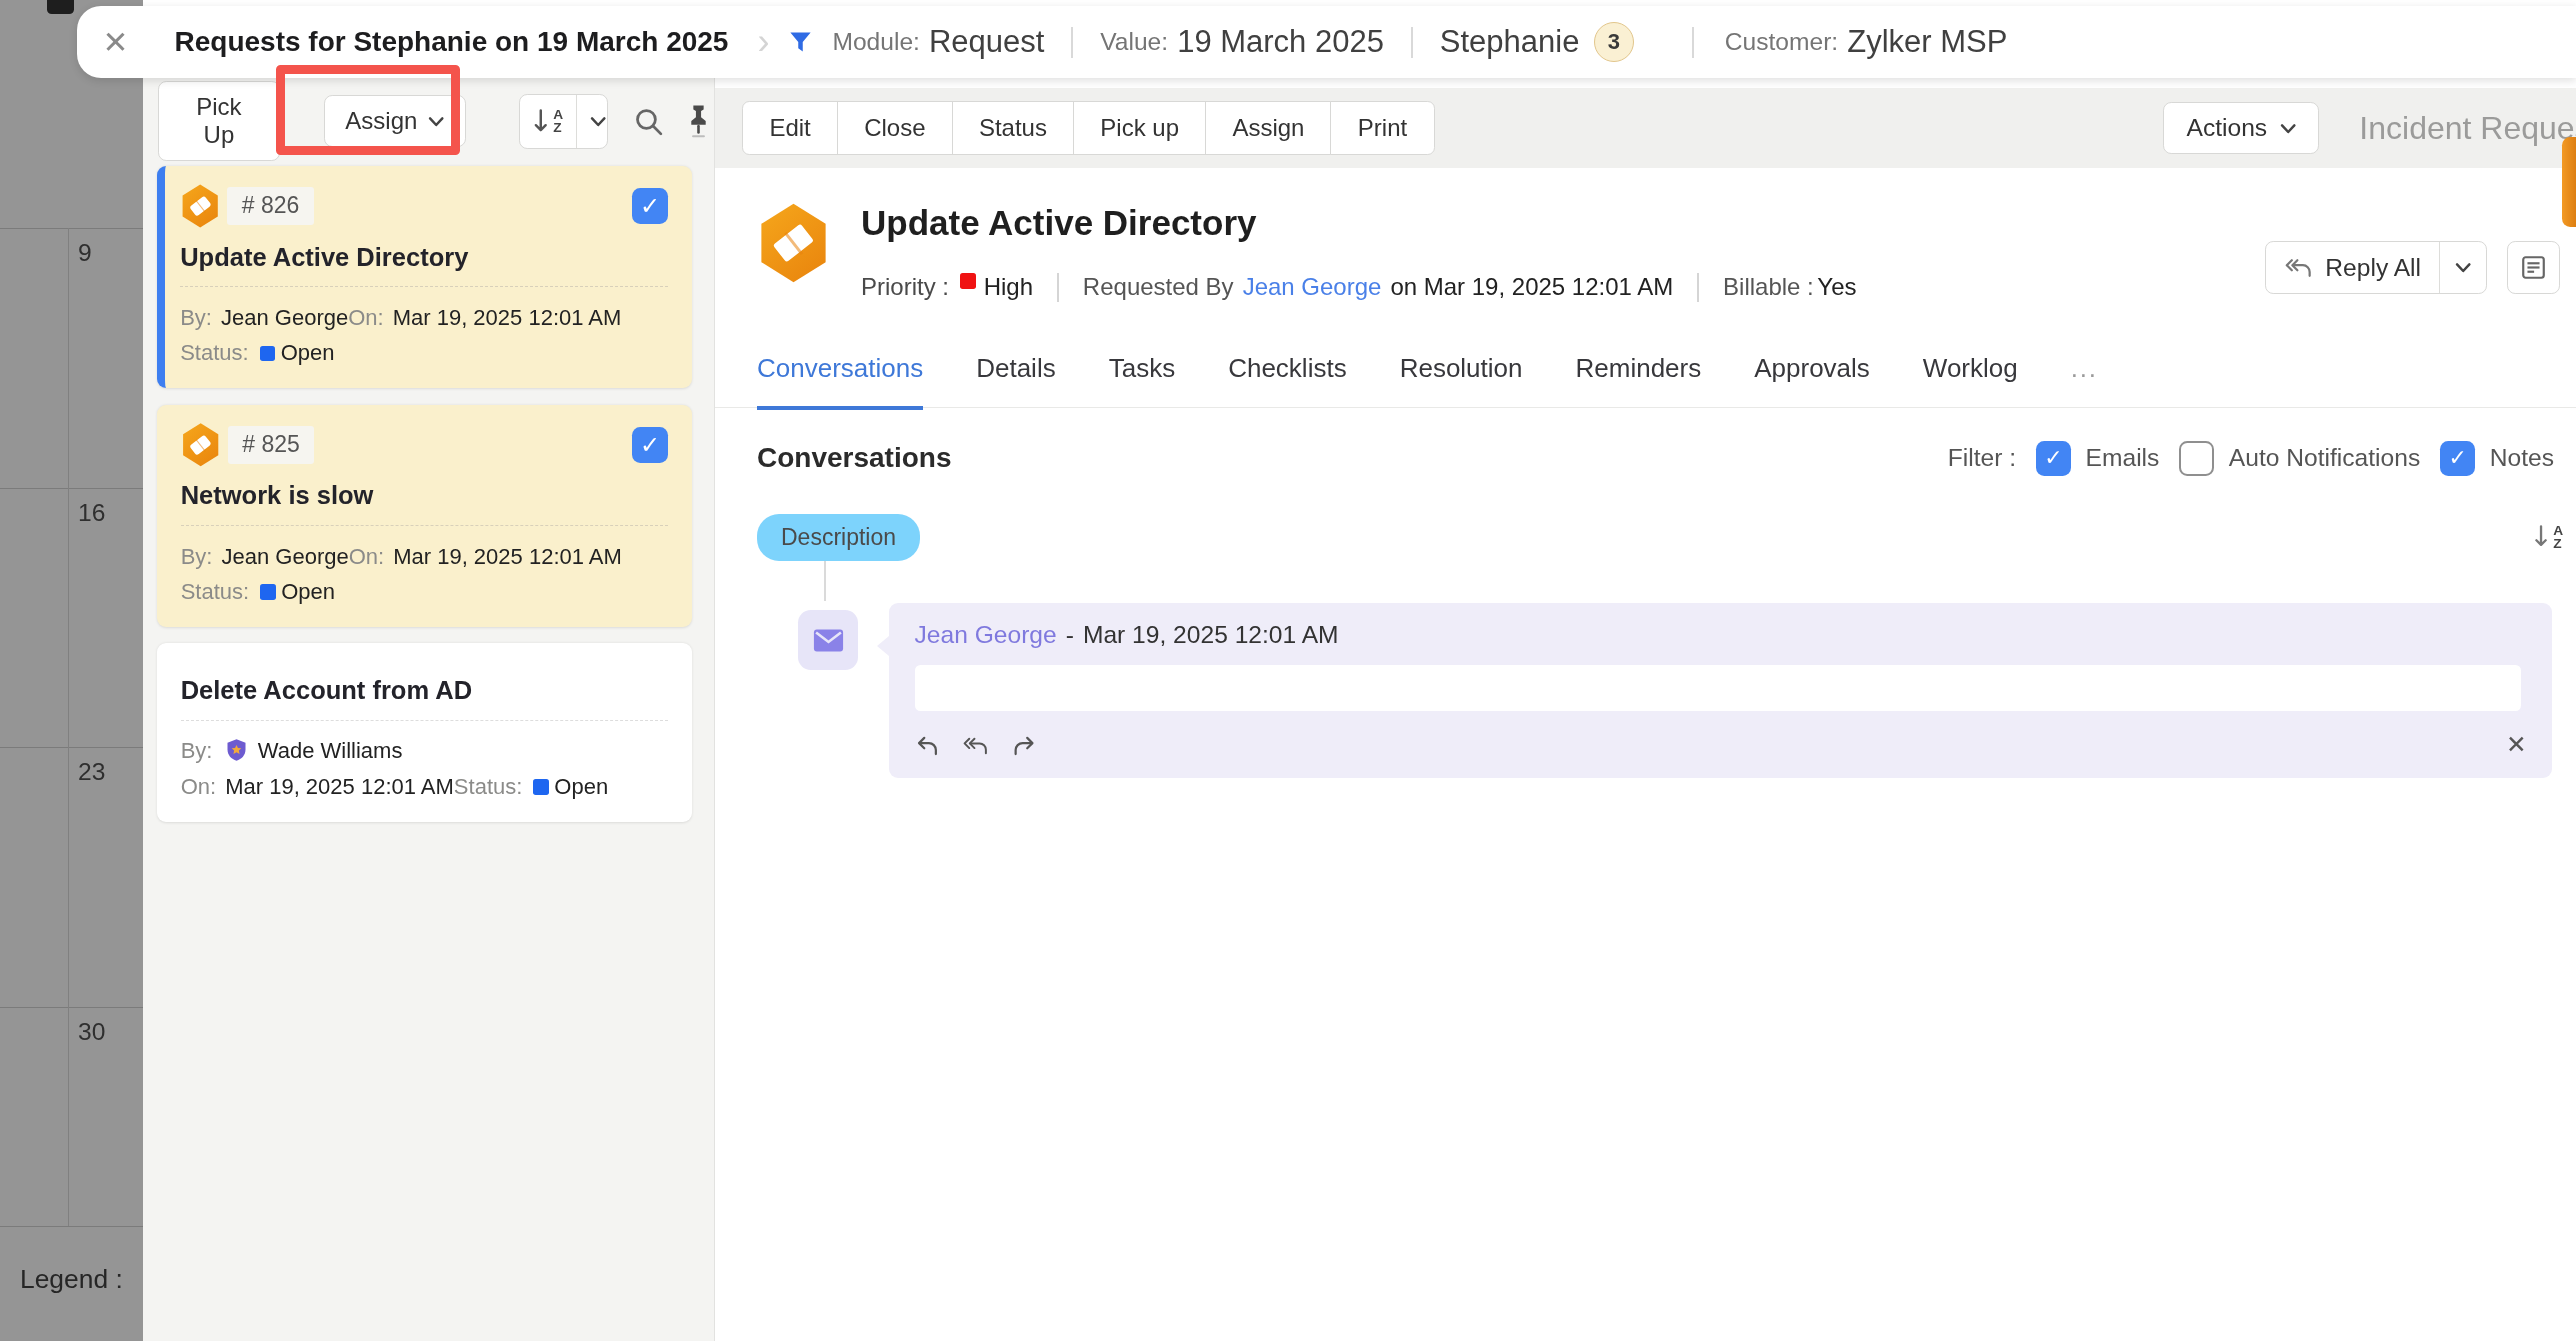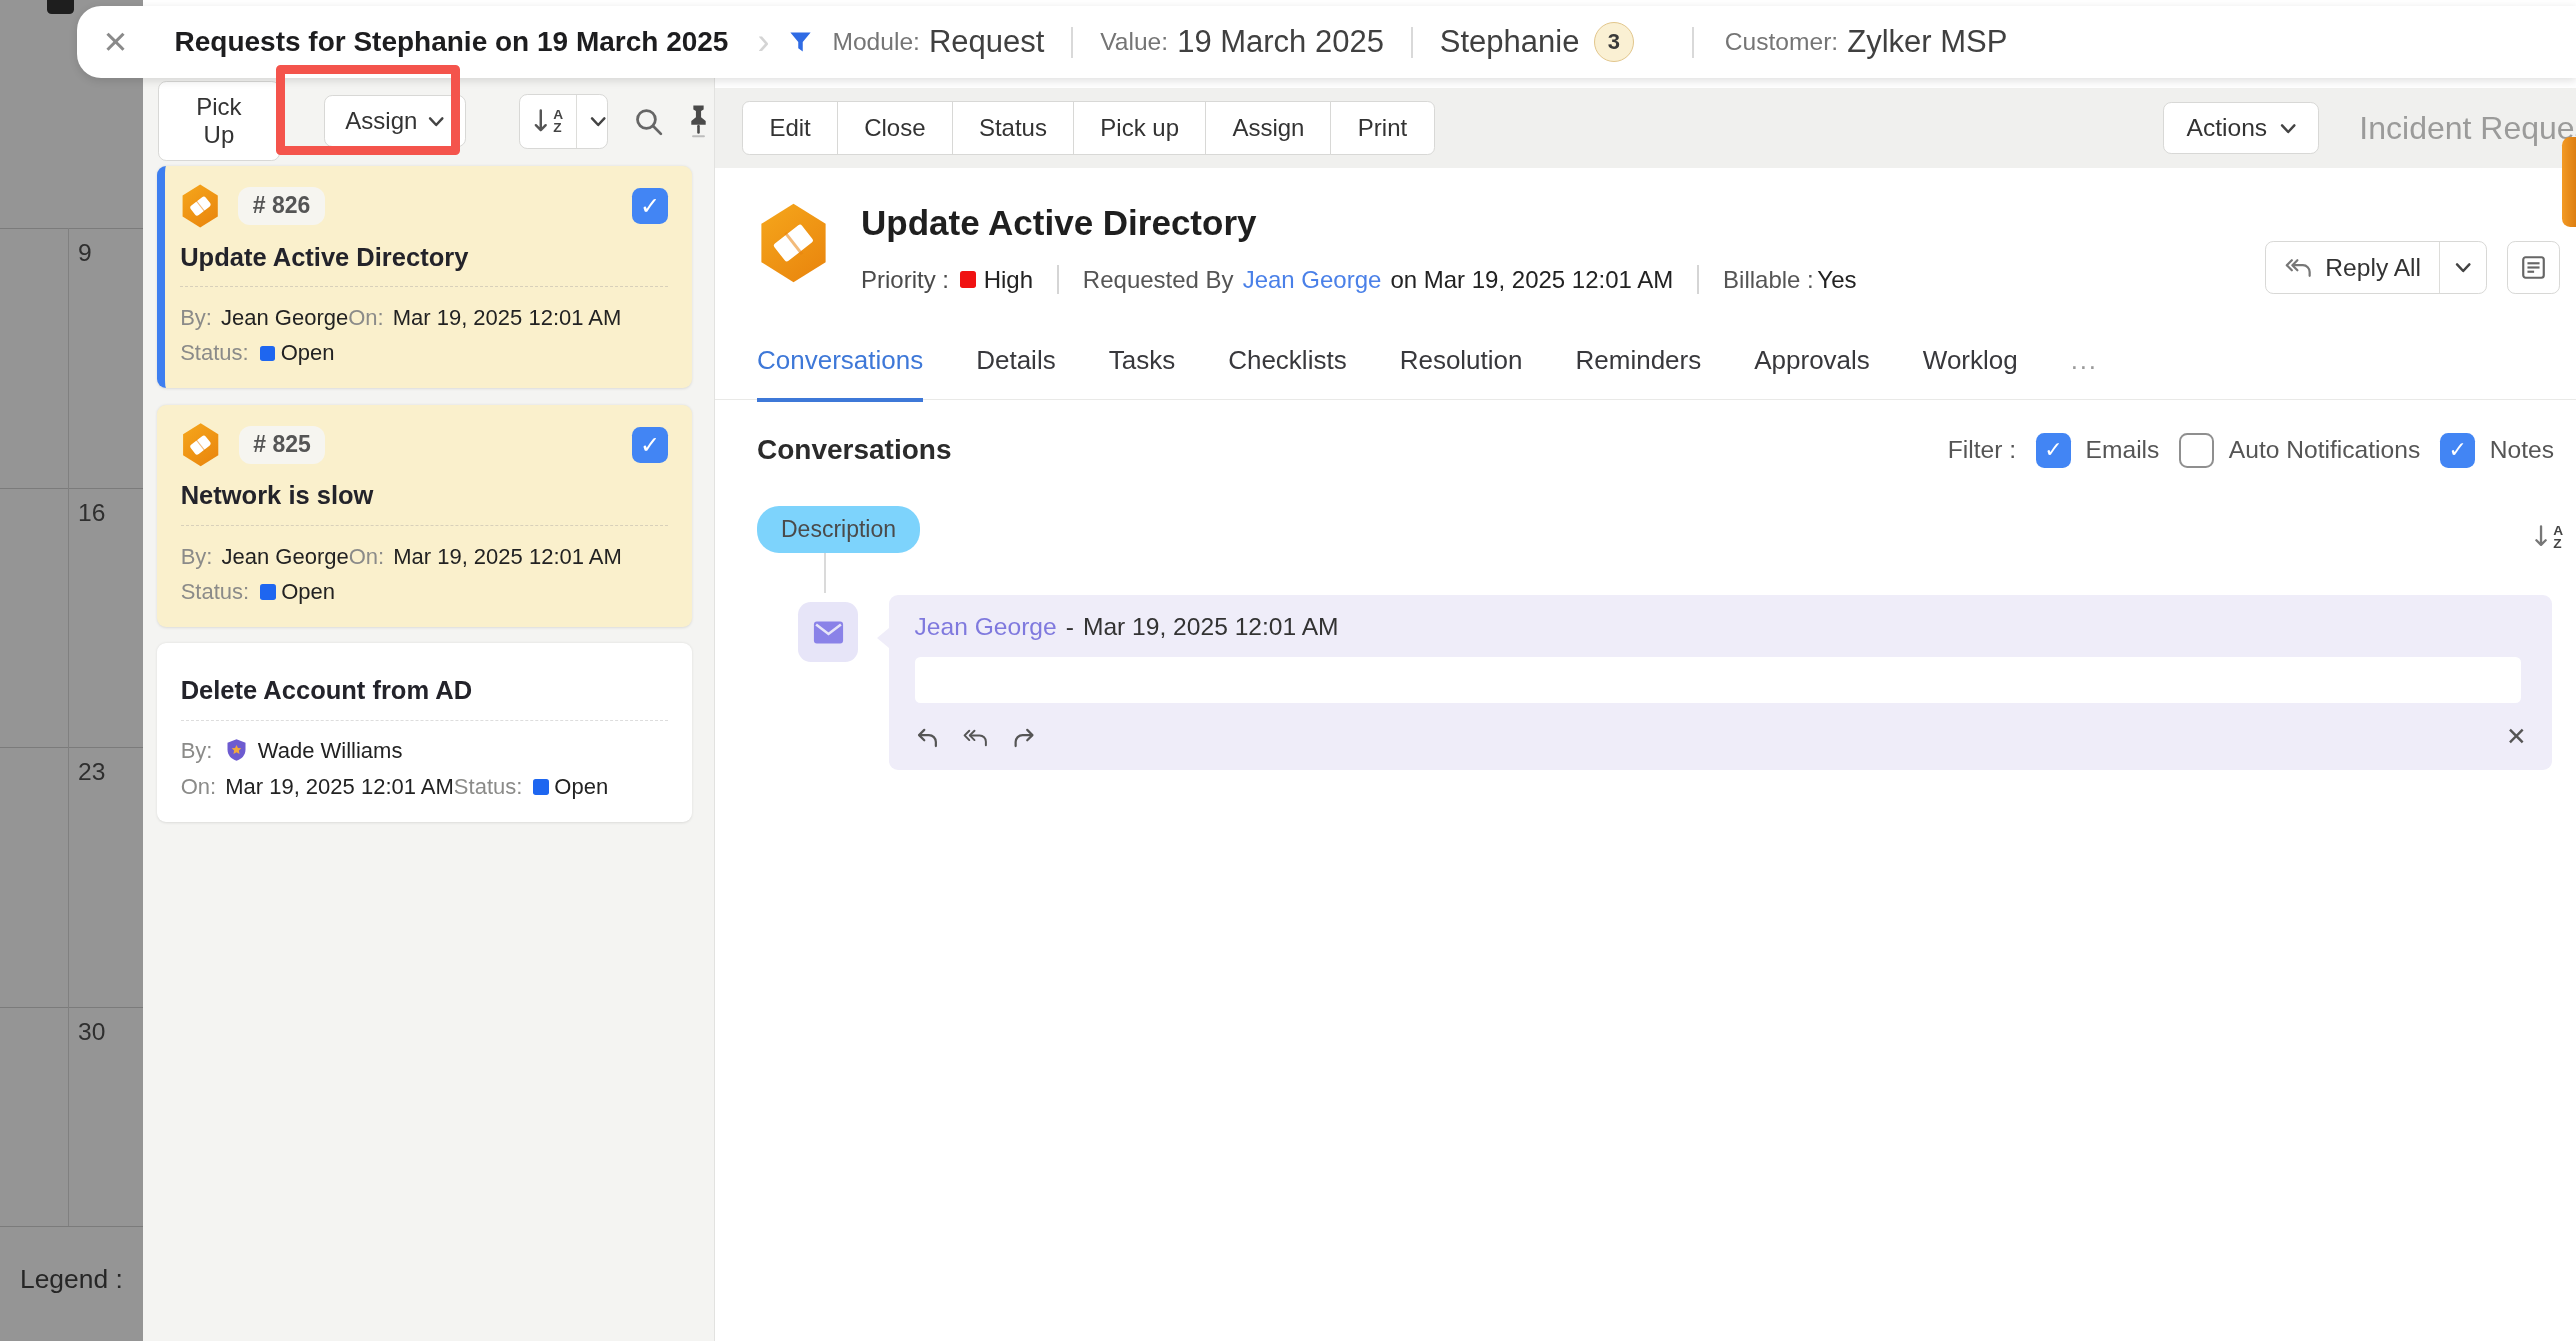--- a/index.html
+++ b/index.html
@@ -43,21 +43,21 @@
   .sortgroup .seg+.seg{border-left:1.4px solid #ddddda;}
   .azcol{display:flex;flex-direction:column;font-size:13.7px;font-weight:700;color:#444;line-height:.95;margin-left:2.7px;}
   .icon-sch{margin-left:24px;display:flex;}
   .icon-pin{margin-left:18px;display:flex;}
 
   .cards{margin:16.4px 22px 0 13.7px;}
   .card{position:relative;background:#fff;border-radius:9px;padding:18px 24px;margin-bottom:16.4px;box-shadow:0 0.9px 2.7px rgba(0,0,0,.10);}
   .card.yellow{background:#FAF0CC;}
   .card.selected{border-left:8.2px solid #3D7EF0;padding-left:15.5px;}
   .crow1{display:flex;align-items:center;}
-  .idpill{margin-left:18px;background:#F4F4F1;border-radius:12px;padding:5.5px 14.6px;font-size:23px;color:#555;font-weight:bold;}
+  .idpill{margin-left:7px;background:#F4F4F1;border-radius:3px;padding:5.5px 14.6px;font-size:23px;color:#555;}
   .card.yellow .idpill{background:#F6F5F0;}
   .cbx{margin-left:auto;width:36px;height:36px;border-radius:8.2px;display:flex;align-items:center;justify-content:center;}
   .cbx.on{background:#4285F4;color:#fff;font-size:24px;font-weight:700;}
   .cbx.on::after{content:"✓";}
   .cbx.off{background:#fff;border:2.3px solid #8f8f8f;}
   .ctitle{margin-top:14.6px;font-size:25.5px;font-weight:700;color:#23232a;}
   .cdash{margin-top:14.6px;border-top:1.8px dashed #d8d0ba;}
   .card.white .cdash{border-top:1.8px dashed #dddddd;}
   .cmeta{margin-top:12.8px;font-size:22px;line-height:1.6;color:#222;}
   .clabel{color:#8b8b89;}
@@ -79,21 +79,21 @@
   .seg-btn{background:#fff;border:1.4px solid #d8d8d6;color:#333;font-size:24px;padding:12px 26.4px;margin-left:-1.4px;cursor:pointer;white-space:nowrap;}
   .seg-btn.first{border-radius:7.3px 0 0 7.3px;margin-left:0;}
   .seg-btn.last{border-radius:0 7.3px 7.3px 0;}
   .actions-btn{margin-left:auto;background:#fff;border:1.4px solid #d8d8d6;border-radius:8.2px;color:#333;font-size:24.6px;
                padding:11px 22px;display:flex;align-items:center;gap:12.8px;cursor:pointer;}
   .panel-title{margin-left:40px;margin-right:-14.6px;font-size:32px;color:#9b9b9a;white-space:nowrap;overflow:hidden;}
 
   .reqhead{display:flex;padding:35px 0 0 42px;}
   .reqtext{margin-left:31px;}
   .reqtitle{font-size:35px;font-weight:700;color:#1f1f1f;}
-  .reqmeta{margin-top:22px;display:flex;align-items:center;font-size:24px;color:#222;white-space:nowrap;}
+  .reqmeta{margin-top:30px;display:flex;align-items:flex-start;font-size:24px;color:#222;white-space:nowrap;}
   .plabel{color:#4a4a4a;}
   .redsq{width:16.4px;height:16.4px;background:#F01212;border-radius:2.7px;margin-left:11px;}
   .strong{margin-left:7.3px;color:#222;}
   .mdiv{width:1.8px;height:29px;background:#d5d5d5;margin:0 24px;}
   .graylab{color:#555;}
   .linkblue{color:#4A80E8;margin-left:9px;cursor:pointer;}
   .onts{margin-left:9px;color:#222;}
 
   .req-actions{position:absolute;top:153px;right:16.4px;display:flex;gap:20px;align-items:center;}
   .replyall{display:flex;align-items:center;background:#fff;border:1.4px solid #d8d8d6;border-radius:8.2px;height:53px;overflow:hidden;}

